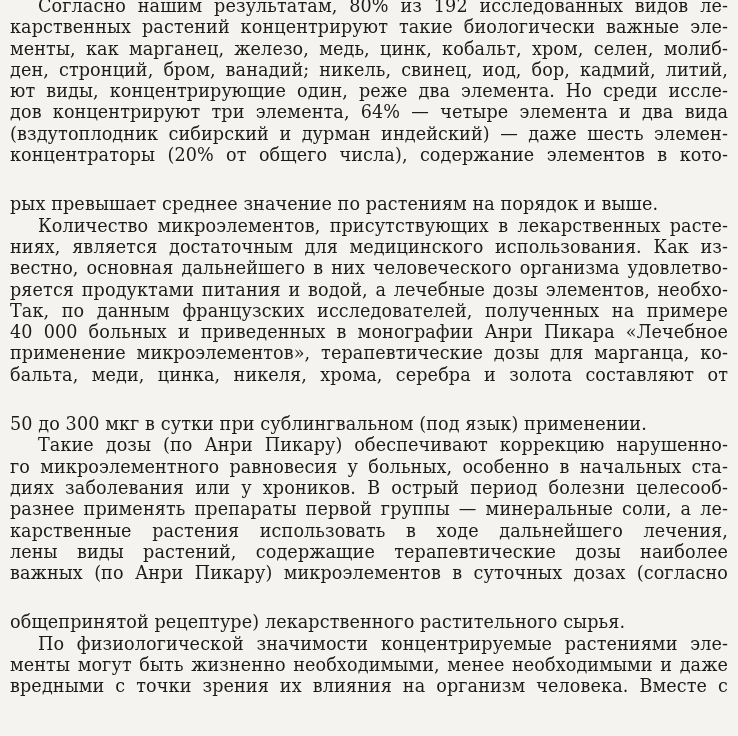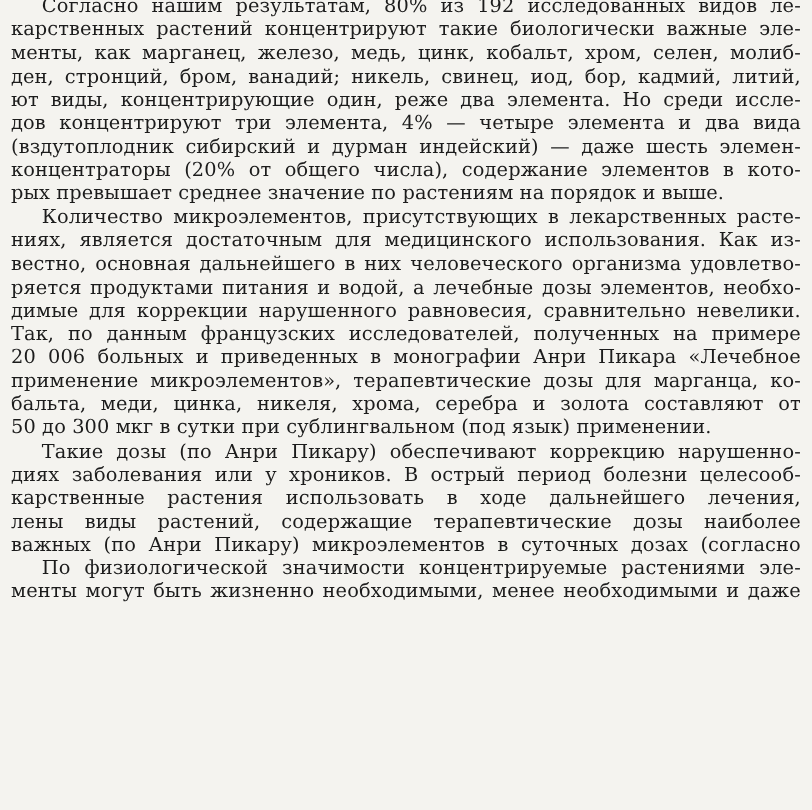--- a/index.html
+++ b/index.html
@@ -26,56 +26,60 @@
   .line {
     display: block;
     height: 21.3px;
     line-height: 21.3px;
     white-space: nowrap;
     text-align: justify;
     text-align-last: justify;
   }
   .line.last {
     text-align-last: left;
+    margin-top: 28px;
   }
   .line.indent {
     padding-left: 28px;
   }
 </style>
 </head>
 <body>
 
 <div class="page">
   <div class="paragraph">
     <span class="line indent">Согласно нашим результатам, 80% из 192 исследованных видов ле-</span>
     <span class="line">карственных растений концентрируют такие биологически важные эле-</span>
     <span class="line">менты, как марганец, железо, медь, цинк, кобальт, хром, селен, молиб-</span>
     <span class="line">ден, стронций, бром, ванадий; никель, свинец, иод, бор, кадмий, литий,</span>
     <span class="line">ют виды, концентрирующие один, реже два элемента. Но среди иссле-</span>
-    <span class="line">дов концентрируют три элемента, 4% — четыре элемента и два вида</span>
+    <span class="line">дов концентрируют три элемента, 64% — четыре элемента и два вида</span>
     <span class="line">(вздутоплодник сибирский и дурман индейский) — даже шесть элемен-</span>
     <span class="line">концентраторы (20% от общего числа), содержание элементов в кото-</span>
     <span class="line last">рых превышает среднее значение по растениям на порядок и выше.</span>
   </div>
   <div class="paragraph">
     <span class="line indent">Количество микроэлементов, присутствующих в лекарственных расте-</span>
     <span class="line">ниях, является достаточным для медицинского использования. Как из-</span>
     <span class="line">вестно, основная дальнейшего в них человеческого организма удовлетво-</span>
     <span class="line">ряется продуктами питания и водой, а лечебные дозы элементов, необхо-</span>
-    <span class="line">димые для коррекции нарушенного равновесия, сравнительно невелики.</span>
     <span class="line">Так, по данным французских исследователей, полученных на примере</span>
-    <span class="line">20 006 больных и приведенных в монографии Анри Пикара «Лечебное</span>
+    <span class="line">40 000 больных и приведенных в монографии Анри Пикара «Лечебное</span>
     <span class="line">применение микроэлементов», терапевтические дозы для марганца, ко-</span>
     <span class="line">бальта, меди, цинка, никеля, хрома, серебра и золота составляют от</span>
     <span class="line last">50 до 300 мкг в сутки при сублингвальном (под язык) применении.</span>
   </div>
   <div class="paragraph">
     <span class="line indent">Такие дозы (по Анри Пикару) обеспечивают коррекцию нарушенно-</span>
+    <span class="line">го микроэлементного равновесия у больных, особенно в начальных ста-</span>
     <span class="line">диях заболевания или у хроников. В острый период болезни целесооб-</span>
+    <span class="line">разнее применять препараты первой группы — минеральные соли, а ле-</span>
     <span class="line">карственные растения использовать в ходе дальнейшего лечения,</span>
     <span class="line">лены виды растений, содержащие терапевтические дозы наиболее</span>
     <span class="line">важных (по Анри Пикару) микроэлементов в суточных дозах (согласно</span>
+    <span class="line last">общепринятой рецептуре) лекарственного растительного сырья.</span>
   </div>
   <div class="paragraph">
     <span class="line indent">По физиологической значимости концентрируемые растениями эле-</span>
     <span class="line">менты могут быть жизненно необходимыми, менее необходимыми и даже</span>
+    <span class="line">вредными с точки зрения их влияния на организм человека. Вместе с</span>
   </div>
 </div>
 
 </body></html>

